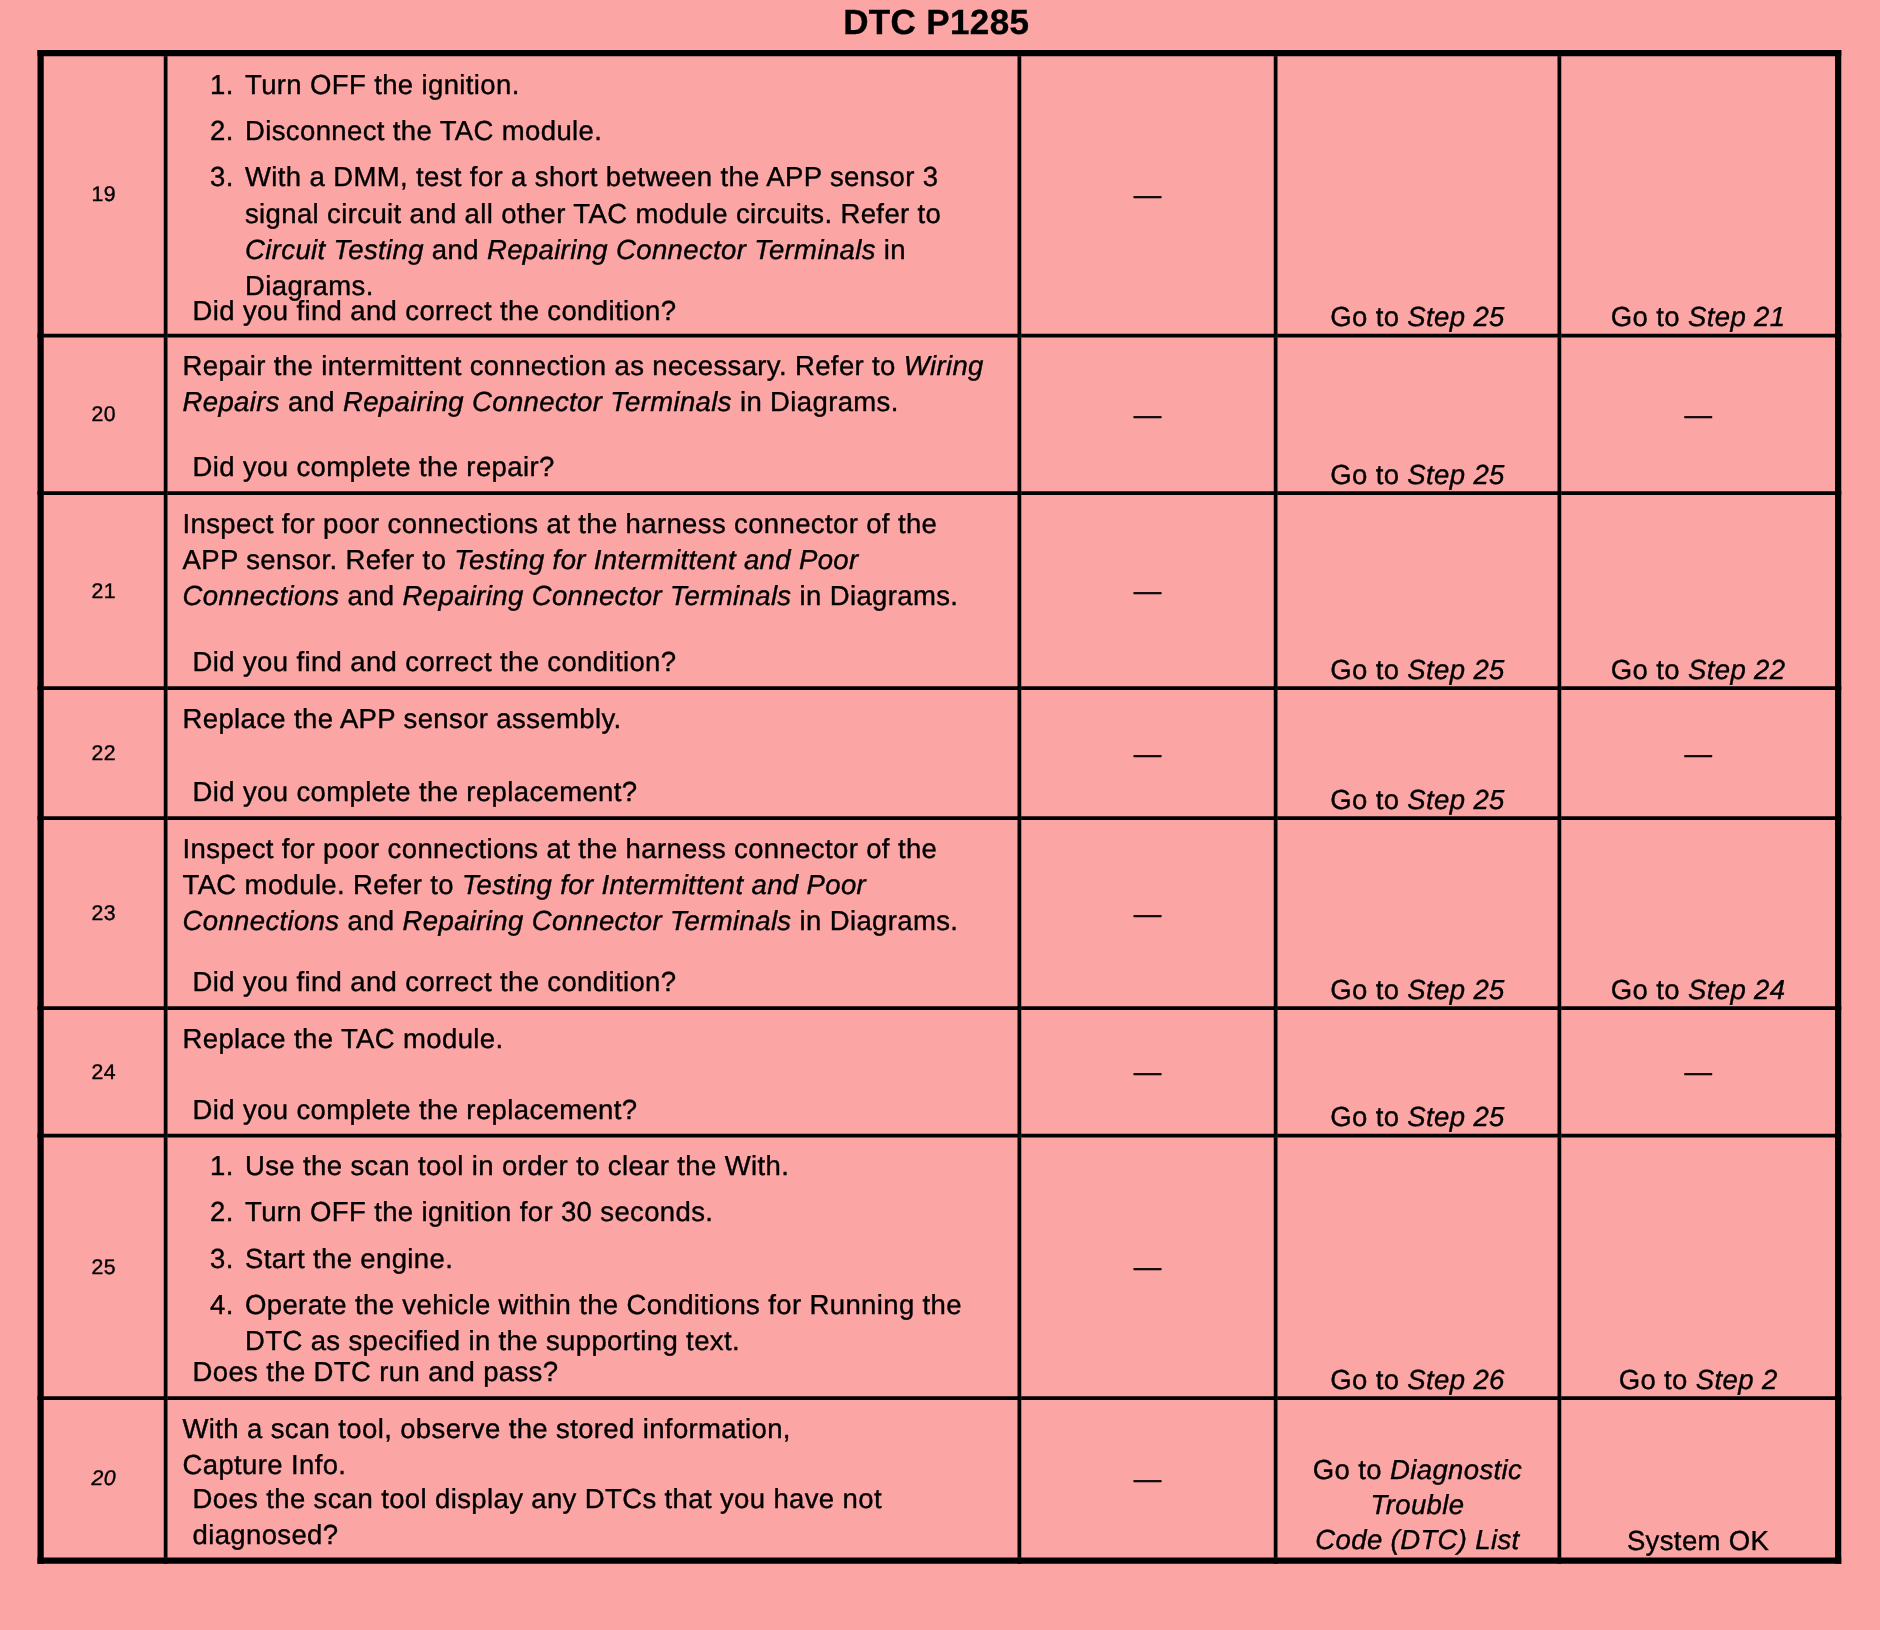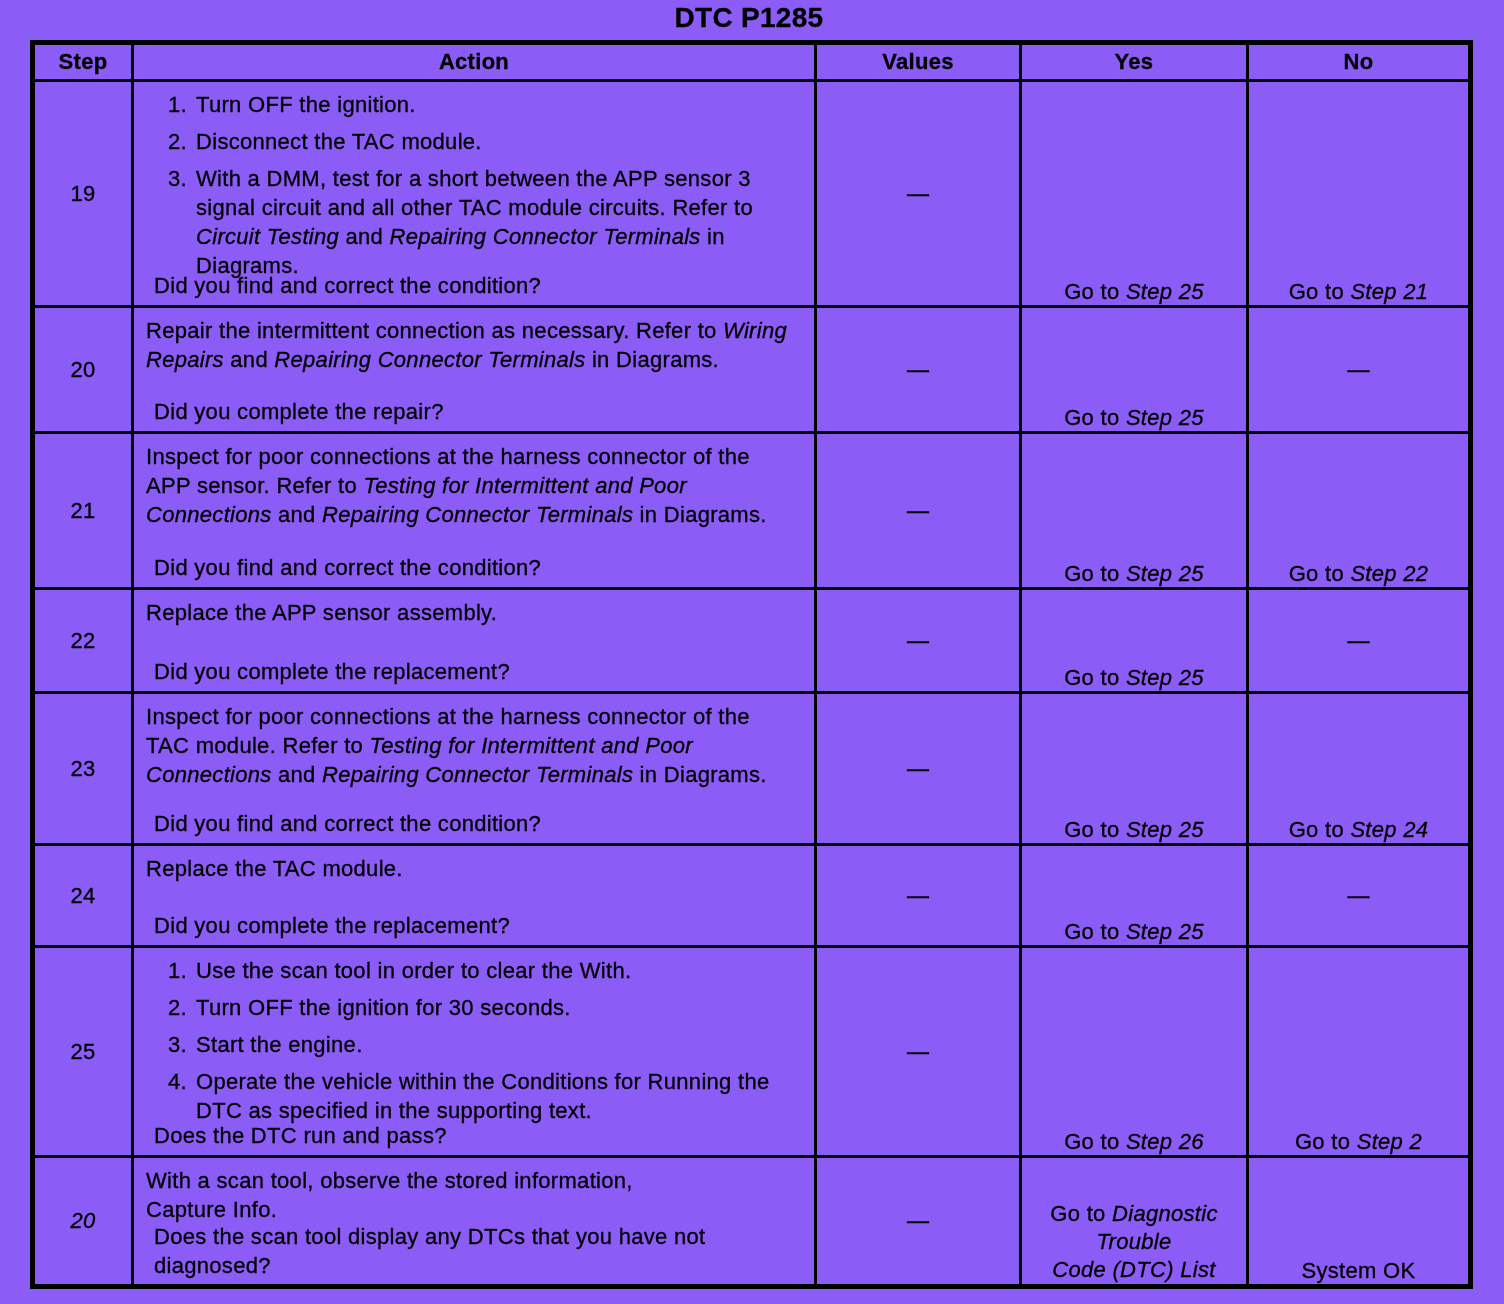--- a/index.html
+++ b/index.html
@@ -6,21 +6,21 @@
     margin: 0;
     padding: 0;
     background: #ffffff;
     color: #000000;
     font-family: "Liberation Sans", sans-serif;
     -webkit-text-stroke: 0.3px #000;
   }
   .page {
     width: 1504px;
     height: 1304px;
-    background: #8b5cf6;
+    background: #fca5a5;
     box-sizing: border-box;
     padding-top: 2px;
   }
   .title {
     width: 1438px;
     margin-left: 30px;
     text-align: center;
     font-size: 28px;
     font-weight: bold;
     letter-spacing: 0.3px;
@@ -59,21 +59,21 @@
   .row-21 .action-inner { height: 150px; }
   .row-22 .action-inner { height: 98px;  }
   .row-23 .action-inner { height: 146px; }
   .row-24 .action-inner { height: 96px;  }
   .row-25 .action-inner { height: 204px; }
   .row-26 .action-inner { height: 124px; }
 
   .c-step {
     text-align: center;
     vertical-align: middle;
-    font-size: 22px;
+    font-size: 17px;
     letter-spacing: 0.3px;
   }
   .c-step.it { font-style: italic; }
 
   .c-action { vertical-align: top; }
   .action-inner {
     position: relative;
     box-sizing: border-box;
     padding: 6px 26px 0 12px;
     font-size: 22px;
@@ -134,27 +134,20 @@
   <table class="dtc">
     <colgroup>
       <col style="width:100px">
         <col style="width:683px">
         <col style="width:205px">
         <col style="width:227px">
         <col style="width:223px">
     </colgroup>
 
     <tbody>
-        <tr class="row-head">
-      <th>Step</th>
-      <th>Action</th>
-      <th>Values</th>
-      <th>Yes</th>
-      <th>No</th>
-    </tr>
 
     <tr class="row-19">
       <td class="c-step">19</td>
       <td class="c-action">
         <div class="action-inner">
           <ol class="steps">
             <li>
               <span class="num">1.</span>
               <span class="txt"><span>Turn OFF the ignition.</span></span>
             </li>

